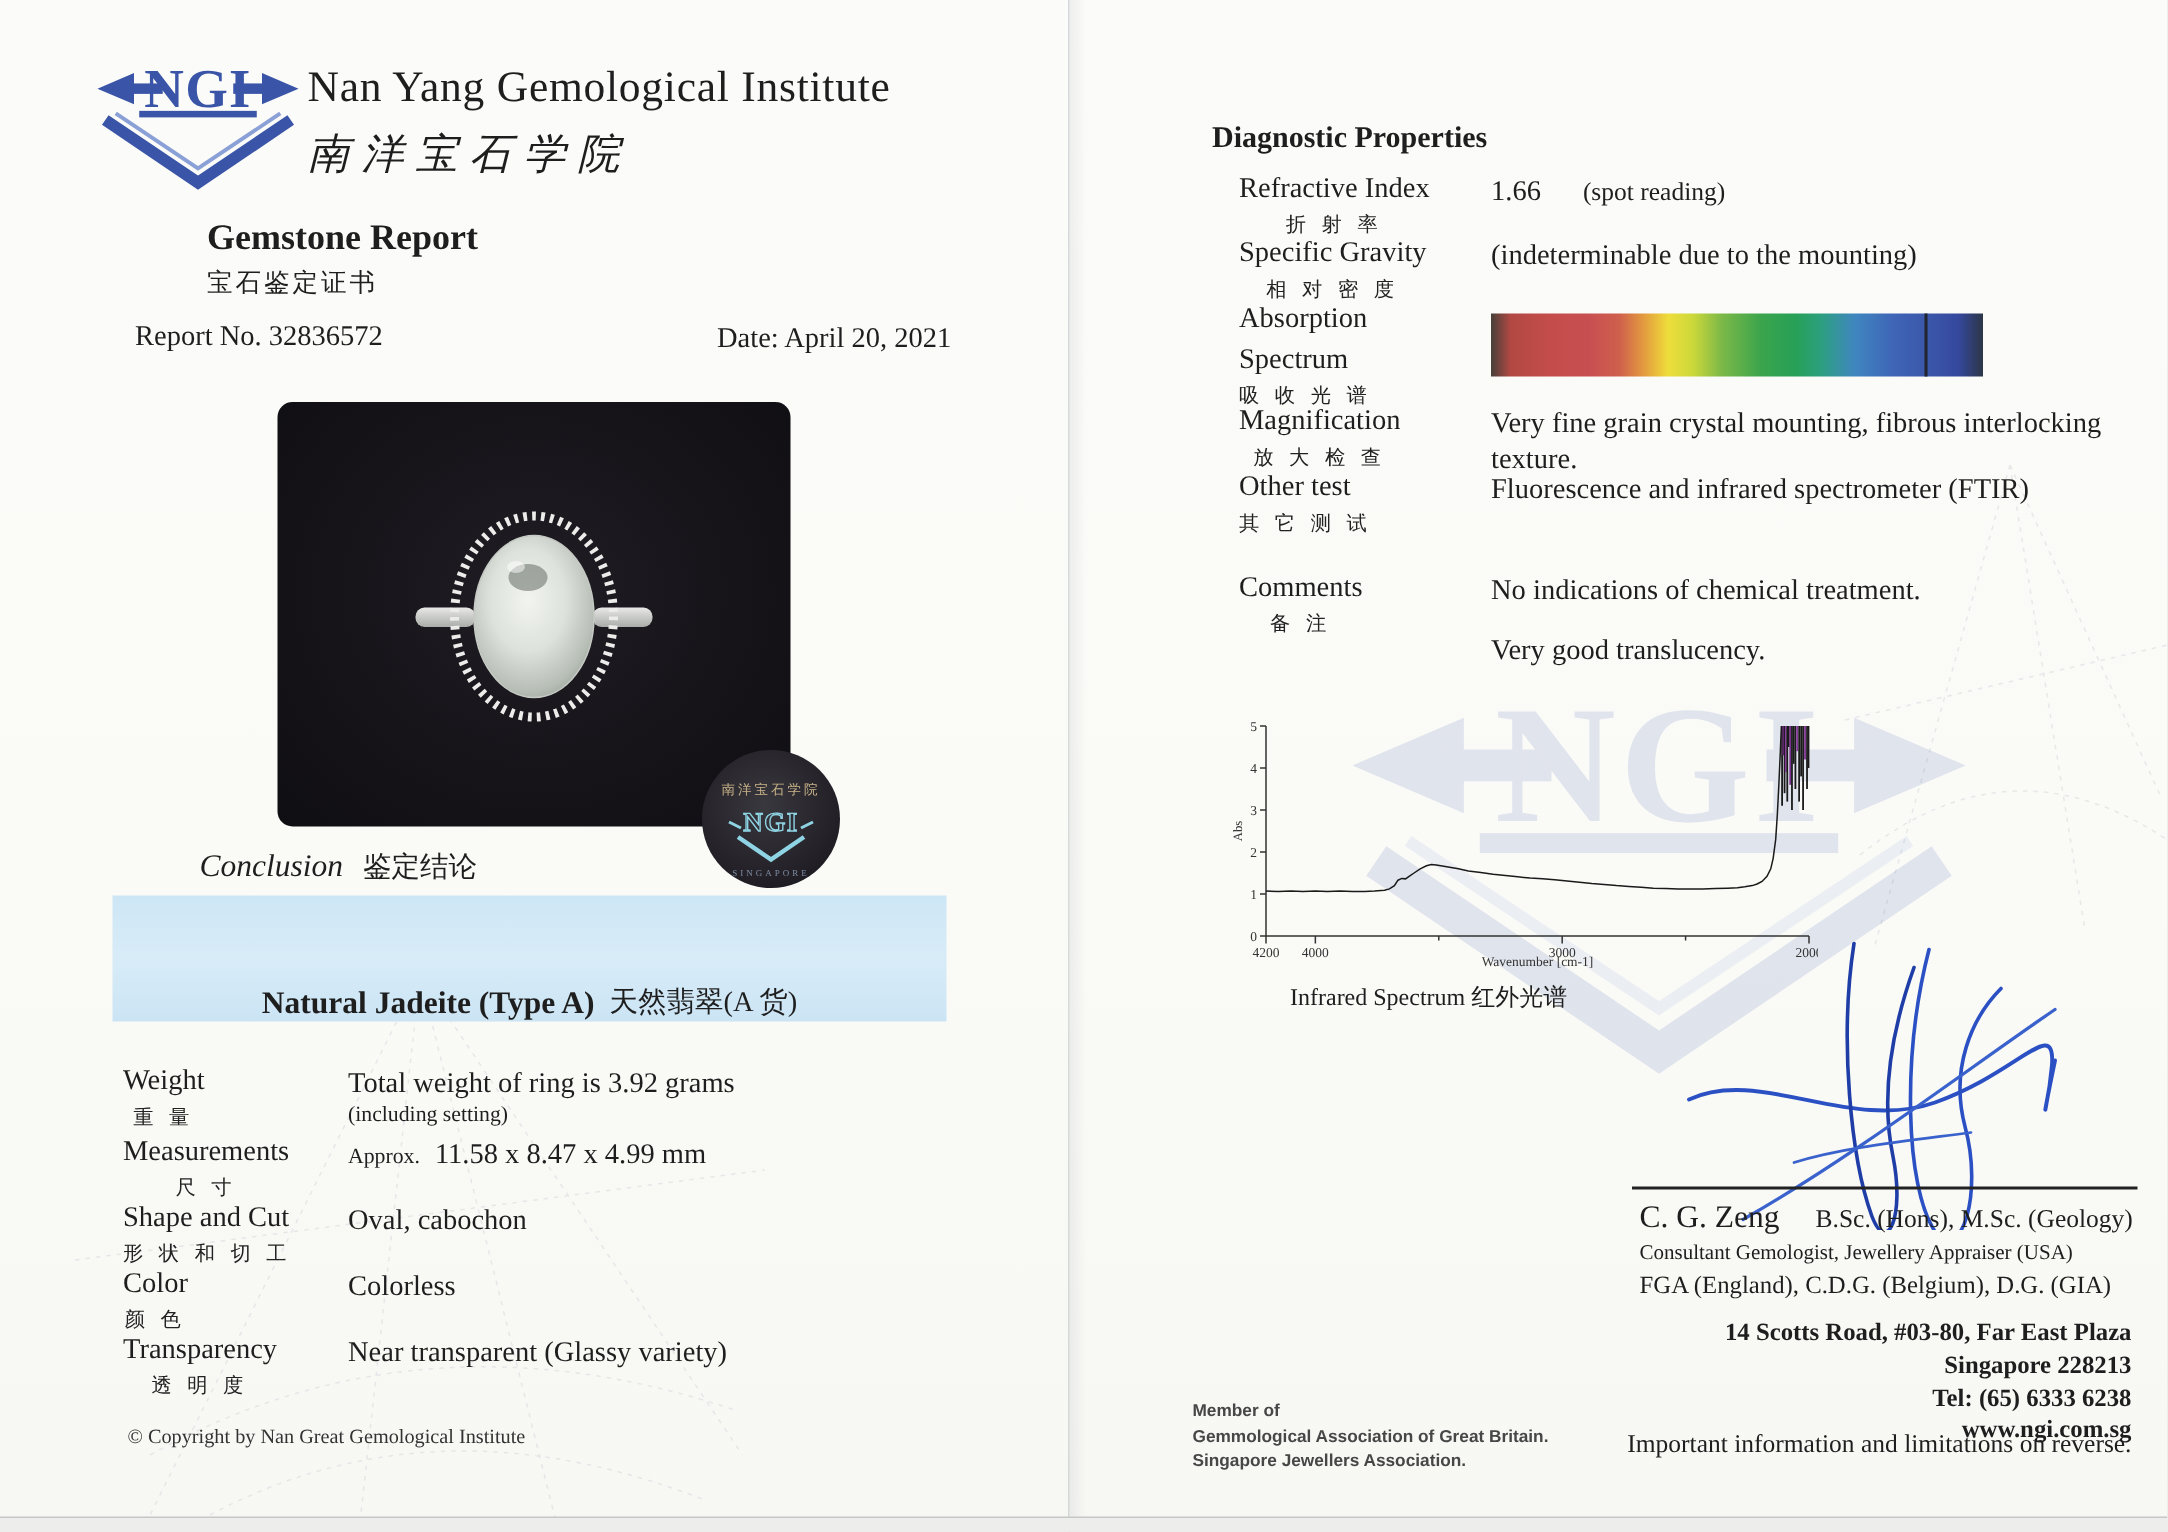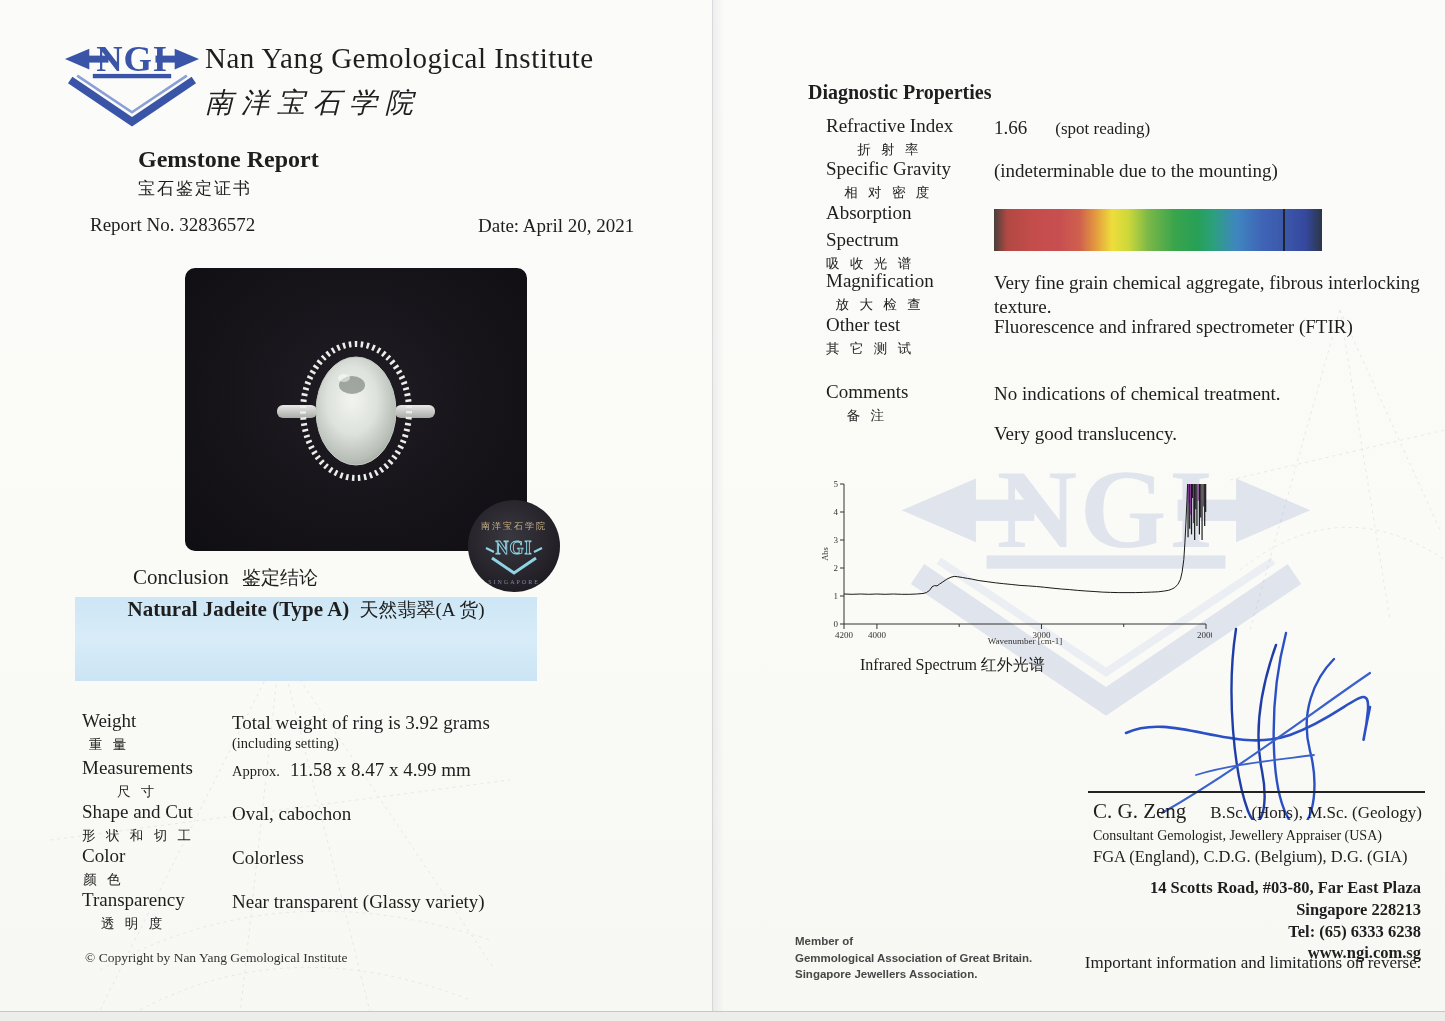--- a/index.html
+++ b/index.html
@@ -105,25 +105,25 @@
       <circle cx="48" cy="48" r="46" fill="url(#stickG)"></circle>
       <text x="48" y="31" text-anchor="middle" font-size="9" fill="#c9b489" letter-spacing="2">南洋宝石学院</text>
       <text x="48" y="56" text-anchor="middle" font-family="'Liberation Sans',sans-serif" font-size="18" font-weight="bold" fill="none" stroke="#8fd4e4" stroke-width="0.9" letter-spacing="1">NGI</text>
       <path d="M20,50 L28,54 M76,50 L68,54" stroke="#8fd4e4" stroke-width="2" fill="none"></path>
       <path d="M26,60 L48,75 L70,60" stroke="#8fd4e4" stroke-width="3" fill="none"></path>
       <text x="48" y="86" text-anchor="middle" font-size="6" fill="#7b8aa0" letter-spacing="2">SINGAPORE</text>
     </svg>
   </div>
 
   <div class="abs ctr" style="left:133px;top:565px;width:460px;font-size:21px">
-    <span style="">Conclusion</span>
+    <span style="font-style:italic">Conclusion</span>
     <span style="font-size:19px;margin-left:8px">鉴定结论</span>
   </div>
 
-  <div class="abs bandblue" style="left:75px;top:597px;width:462px;height:84px;display:flex;align-items:flex-start;justify-content:center">
+  <div class="abs bandblue" style="left:75px;top:597px;width:556px;height:84px;display:flex;align-items:flex-end;justify-content:center">
     <span style="font-size:21px;font-weight:bold">Natural Jadeite (Type A)</span>
     <span style="font-size:19px;margin-left:10px">天然翡翠(A 货)</span>
   </div>
 
   <div class="abs" style="left:82px;top:710px">
     <div class="lbl">Weight</div>
     <div class="lblcn">重 量</div>
   </div>
   <div class="abs" style="left:232px;top:711px">
     <div class="val">Total weight of ring is 3.92 grams</div>
@@ -150,21 +150,21 @@
     <div class="lblcn">颜 色</div>
   </div>
   <div class="abs val" style="left:232px;top:846px">Colorless</div>
 
   <div class="abs" style="left:82px;top:889px">
     <div class="lbl">Transparency</div>
     <div class="lblcn">透 明 度</div>
   </div>
   <div class="abs val" style="left:232px;top:890px">Near transparent (Glassy variety)</div>
 
-  <div class="abs" style="left:85px;top:950px;font-size:13.5px;color:#333">© Copyright by Nan Yang Gemological Institute</div>
+  <div class="abs" style="left:85px;top:950px;font-size:13.5px;color:#333">© Copyright by Nan Great Gemological Institute</div>
 
   <div class="abs foldline" style="left:712px"></div>
   <div class="abs fold" style="left:713px"></div>
 
   <div class="abs" style="left:808px;top:81px;font-size:20px;font-weight:bold">Diagnostic Properties</div>
 
   <div class="abs" style="left:826px;top:115px">
     <div class="lbl">Refractive Index</div>
     <div class="lblcn">折 射 率</div>
   </div>
@@ -186,21 +186,21 @@
   </div>
   <div class="abs spectrum" style="left:994px;top:209px;width:328px;height:42px">
     <div class="abs" style="left:88%;top:0;width:2px;height:42px;background:#20242c"></div>
   </div>
 
   <div class="abs" style="left:826px;top:270px">
     <div class="lbl">Magnification</div>
     <div class="lblcn">放 大 检 查</div>
   </div>
   <div class="abs" style="left:994px;top:271px;width:430px">
-    <div class="val">Very fine grain chemical aggregate, fibrous interlocking</div>
+    <div class="val">Very fine grain crystal mounting, fibrous interlocking</div>
     <div class="val">texture.</div>
   </div>
 
   <div class="abs" style="left:826px;top:314px">
     <div class="lbl">Other test</div>
     <div class="lblcn">其 它 测 试</div>
   </div>
   <div class="abs val" style="left:994px;top:315px">Fluorescence and infrared spectrometer (FTIR)</div>
 
   <div class="abs" style="left:826px;top:381px">

